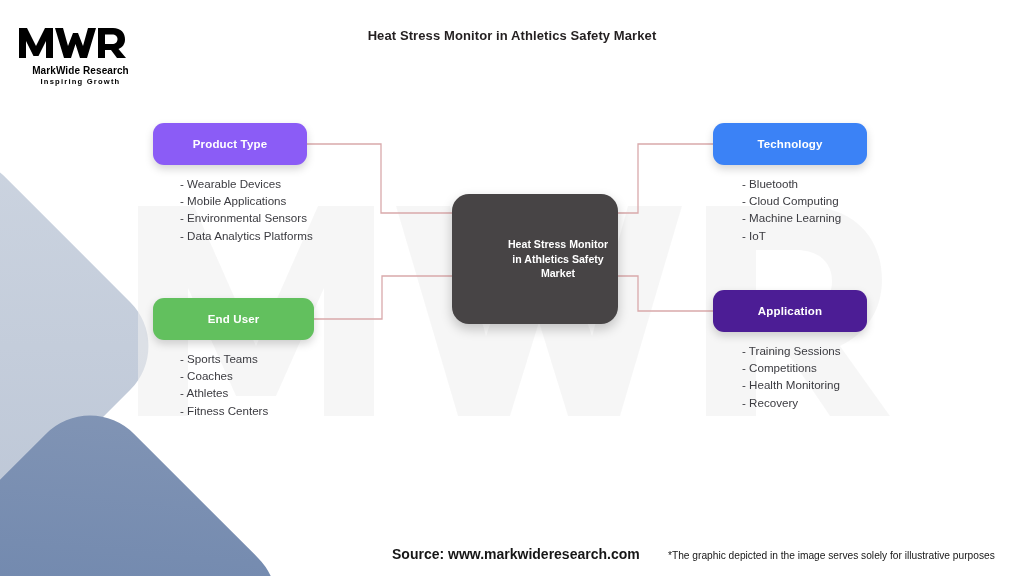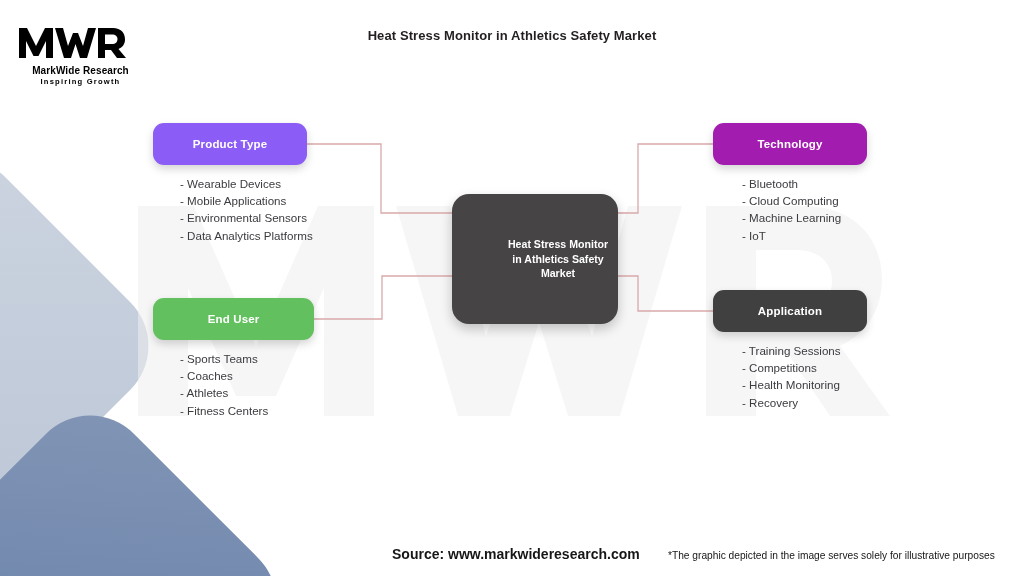--- a/index.html
+++ b/index.html
@@ -109,23 +109,23 @@
     align-items: center;
     justify-content: center;
     border-radius: 11px;
     color: #ffffff;
     font-size: 11.5px;
     font-weight: bold;
     letter-spacing: .15px;
     box-shadow: 0 4px 9px rgba(0,0,0,0.17);
   }
   .chip-red    { background: #8b5cf6; }
-  .chip-purple { background: #a21caf; }
+  .chip-purple { background: #3b82f6; }
   .chip-green  { background: #62c05e; }
-  .chip-yellow { background: #404040; }
+  .chip-yellow { background: #4c1d95; }
 
   .items {
     margin-top: 10px;
     font-size: 11.6px;
     color: #3b3b40;
     line-height: 17.2px;
   }
   .items div { white-space: nowrap; }
 
   .node-product  { left: 153px; top: 123px; }

